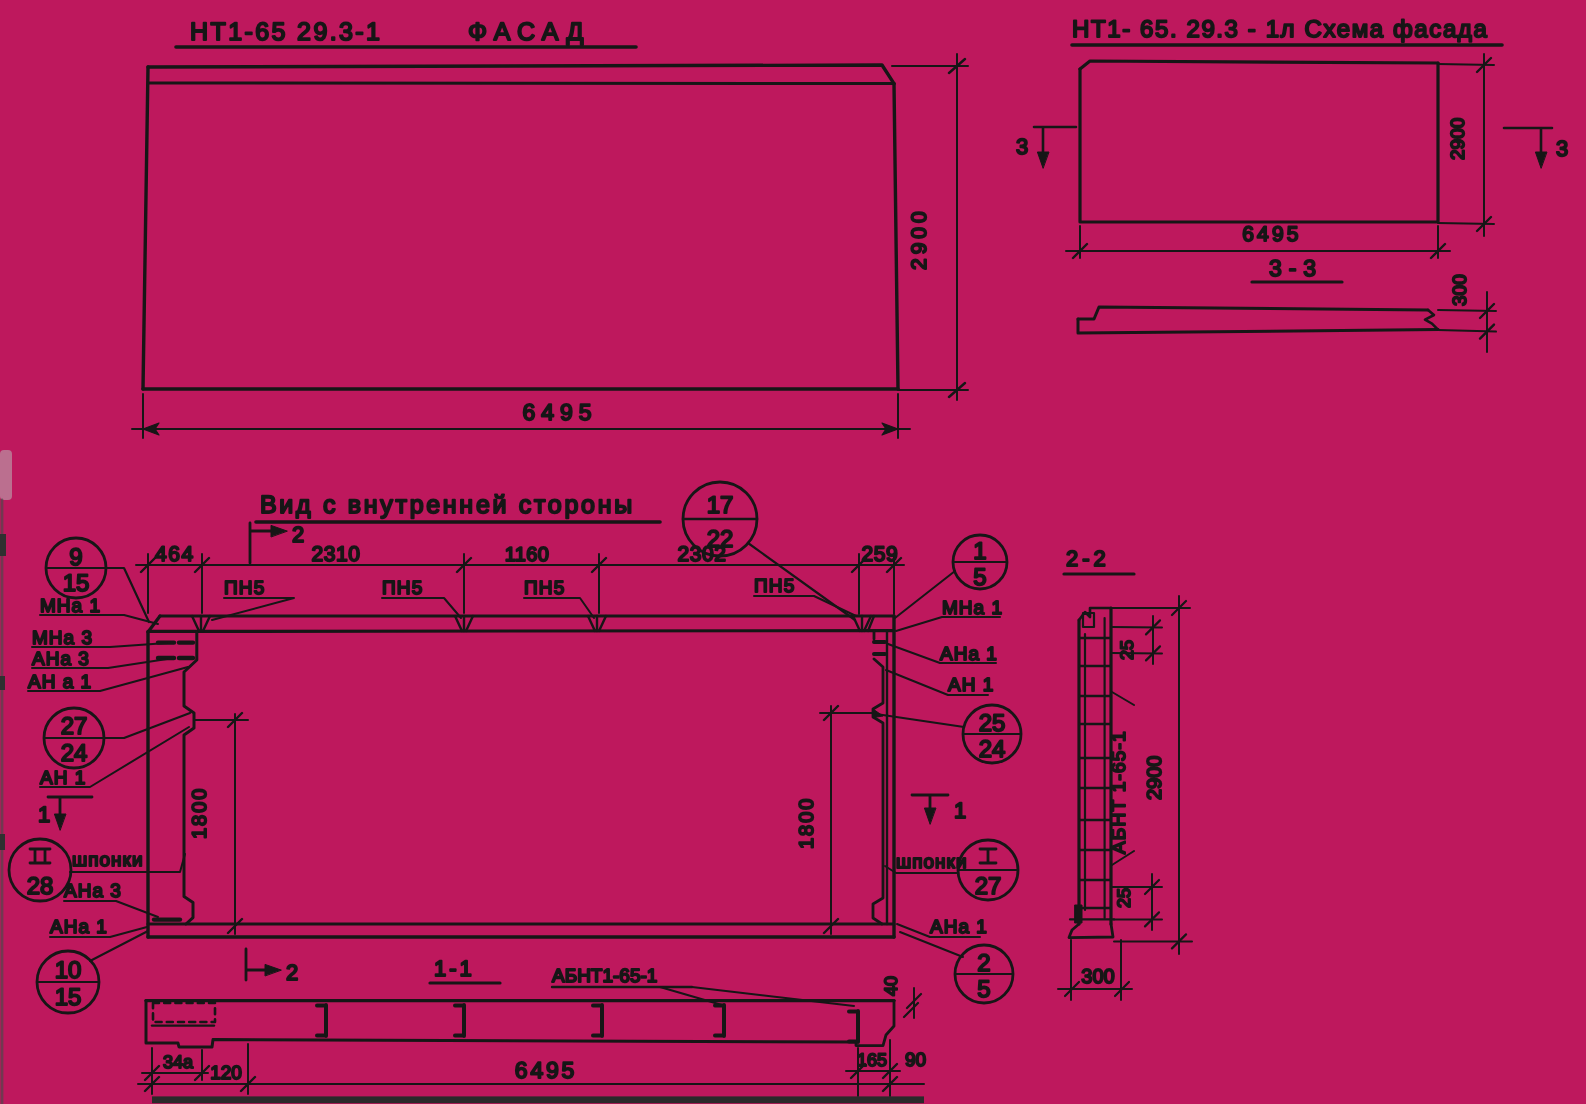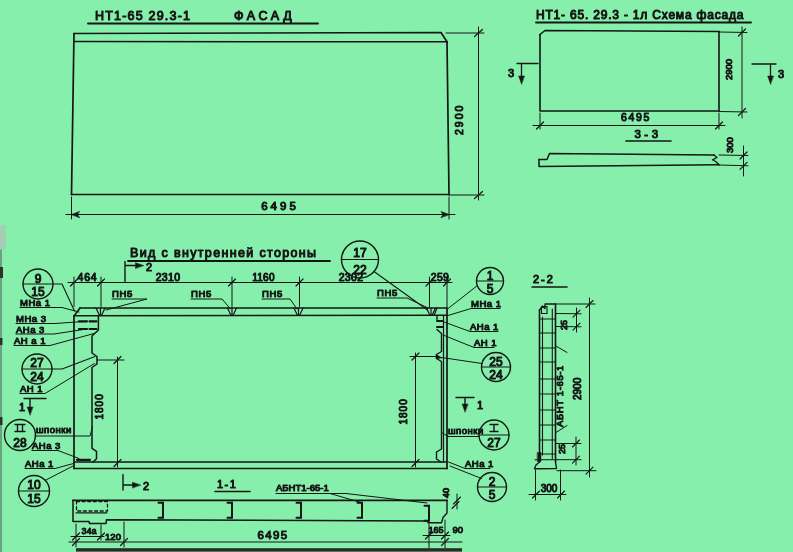--- a/index.html
+++ b/index.html
@@ -1,16 +1,16 @@
 <!DOCTYPE html>
 <html><head>
 <meta charset="utf-8">
 <style>
   html,body{margin:0;padding:0;background:#ffffff;}
-  #page{position:relative;width:793px;height:552px;background:#86efac;overflow:hidden;}
+  #page{position:relative;width:793px;height:552px;background:#be185d;overflow:hidden;}
   svg{position:absolute;left:0;top:0;}
   text{font-family:"Liberation Sans",sans-serif;fill:#161616;}
 </style>
 </head>
 <body>
 <div id="page">
 <svg width="793" height="552" viewBox="0 0 793 552">
 <g stroke="#161616" fill="none" stroke-linecap="round" stroke-linejoin="round">
 
 <g id="facade">

